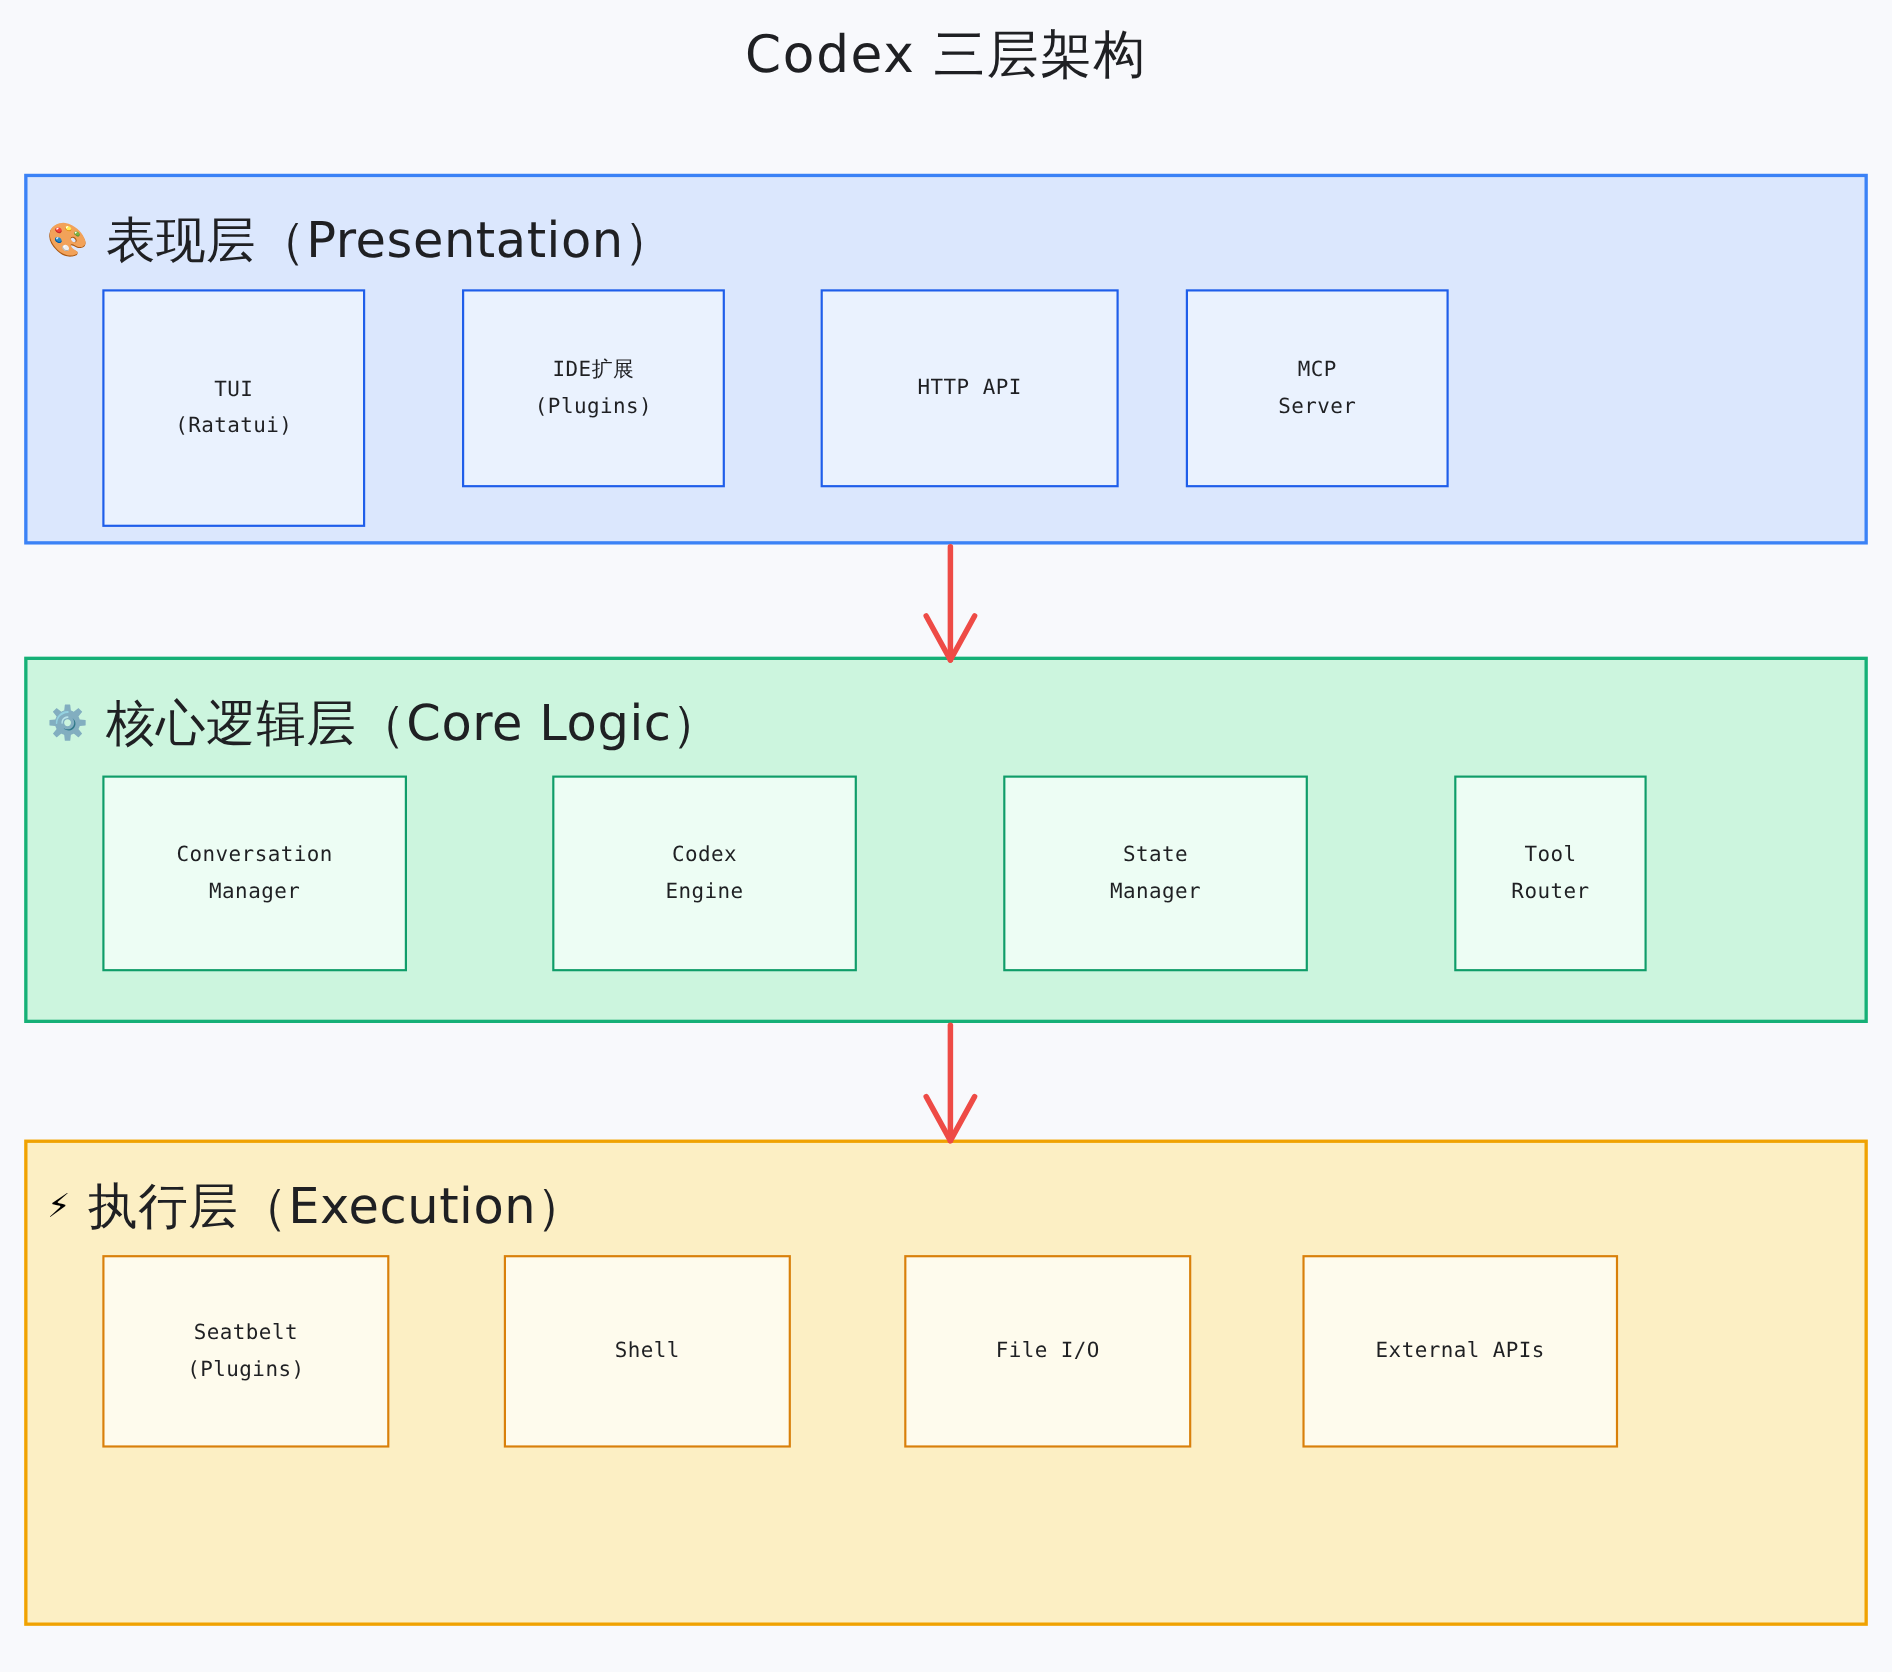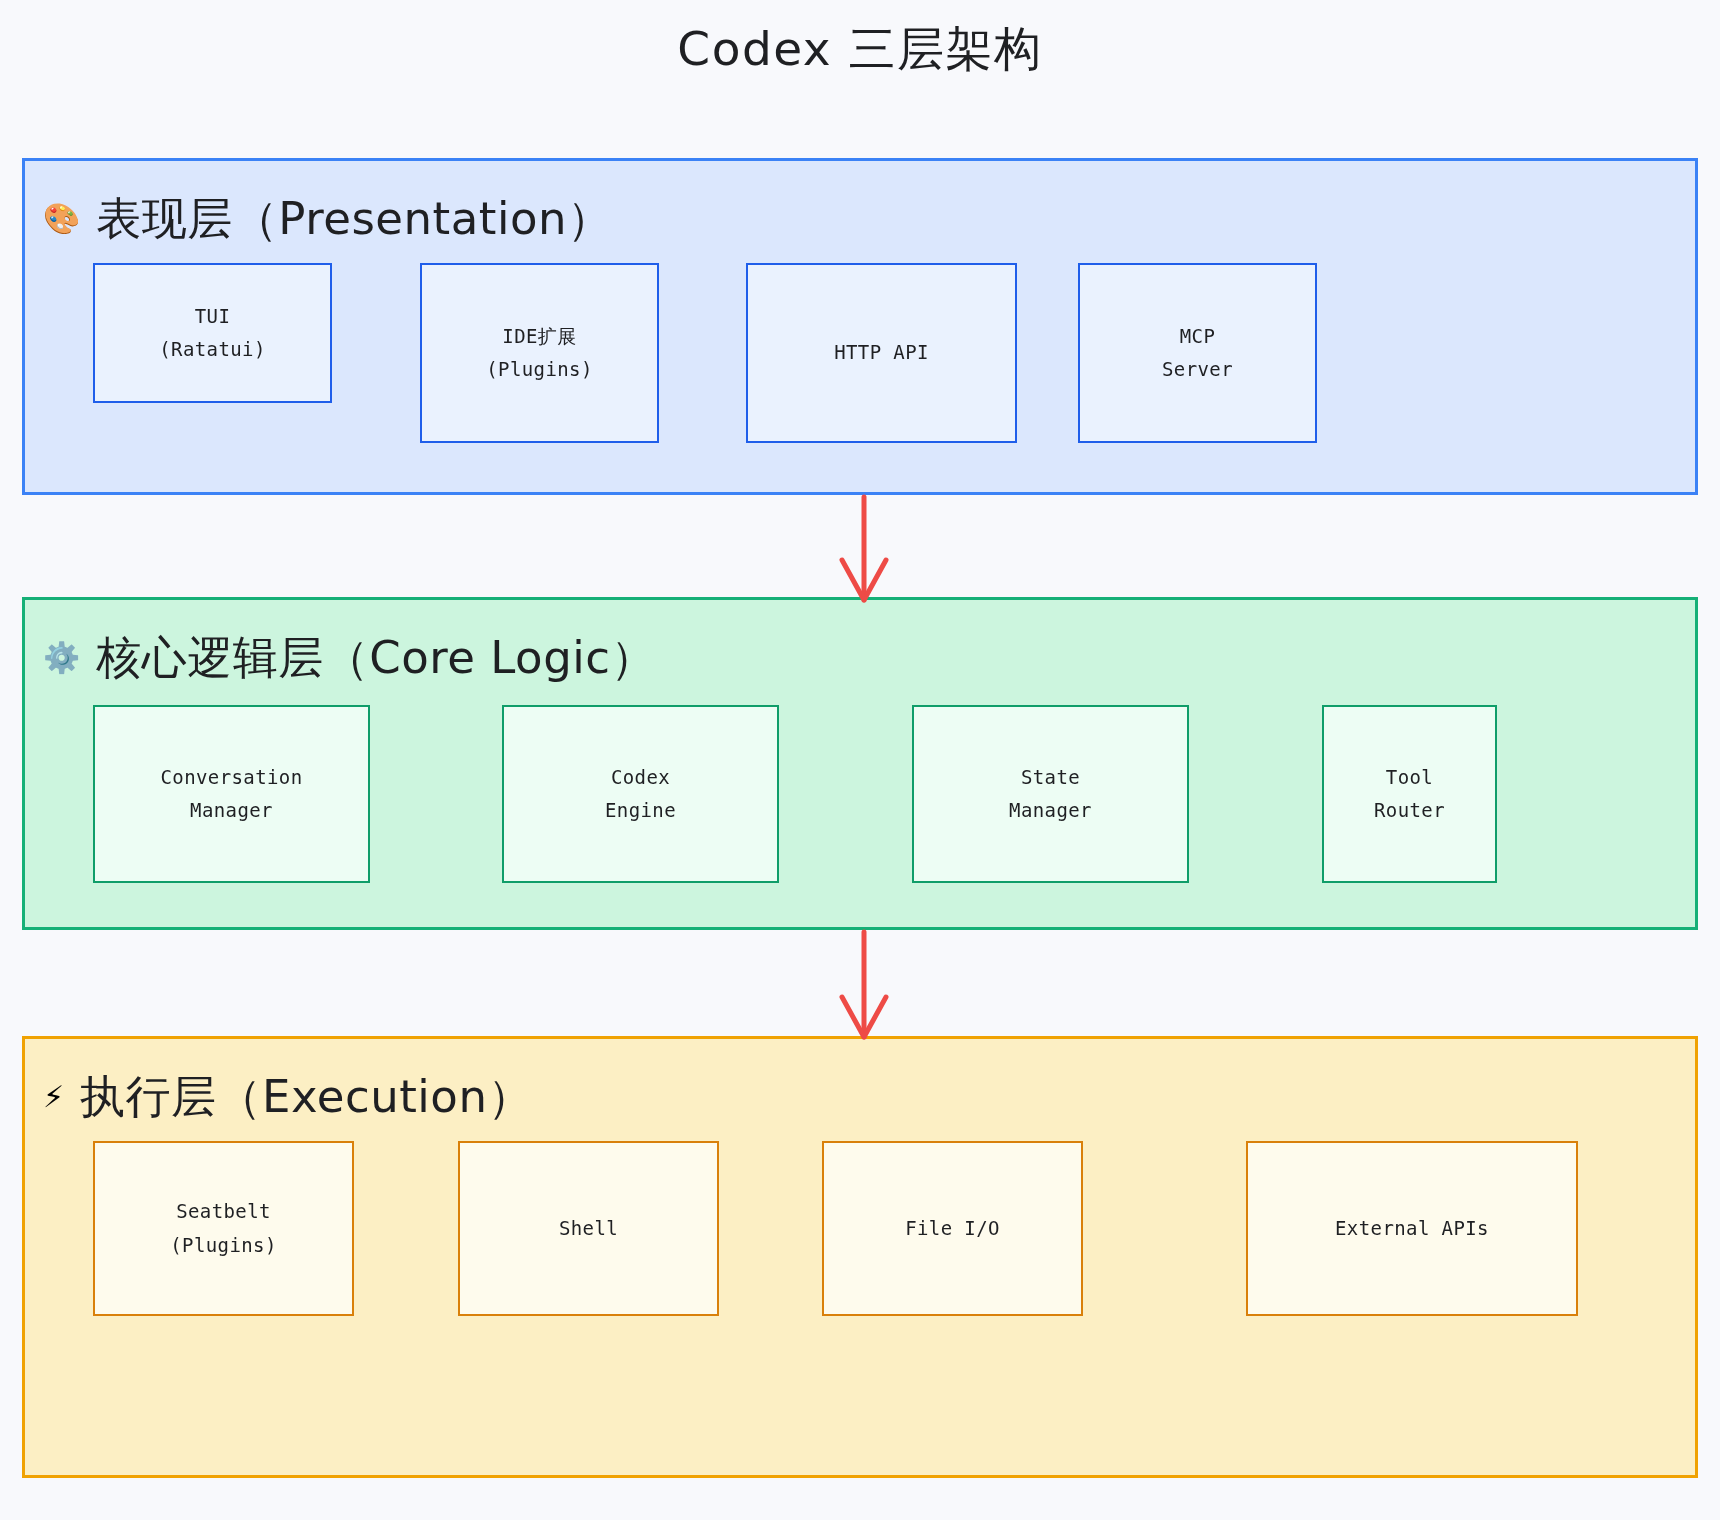--- a/index.html
+++ b/index.html
@@ -127,21 +127,21 @@
 <div id="diagram">
 
   <div class="title">Codex 三层架构</div>
 
   <div class="layer layer-presentation">
     <div class="layer-header">
       <span class="layer-emoji">🎨</span>
       <span class="layer-title">表现层（Presentation）</span>
     </div>
 
-    <div class="node node-blue" style="left:68px; top:102px; width:239px; height:140px;">
+    <div class="node node-blue" style="left:68px; top:102px; width:239px; height:216px;">
       <span class="node-line">TUI</span>
       <span class="node-line">(Ratatui)</span>
     </div>
 
     <div class="node node-blue" style="left:395px; top:102px; width:239px; height:180px;">
       <span class="node-line">IDE扩展</span>
       <span class="node-line">(Plugins)</span>
     </div>
 
     <div class="node node-blue" style="left:721px; top:102px; width:271px; height:180px;">
@@ -193,21 +193,21 @@
     </div>
 
     <div class="node node-orange" style="left:433px; top:102px; width:261px; height:175px;">
       <span class="node-line">Shell</span>
     </div>
 
     <div class="node node-orange" style="left:797px; top:102px; width:261px; height:175px;">
       <span class="node-line">File I/O</span>
     </div>
 
-    <div class="node node-orange" style="left:1221px; top:102px; width:332px; height:175px;">
+    <div class="node node-orange" style="left:1159px; top:102px; width:287px; height:175px;">
       <span class="node-line">External APIs</span>
     </div>
   </div>
 
   <svg class="arrow-svg" viewBox="0 0 1720 1520">
     <g>
       <path d="M 864 497 L 864 600" stroke="#ee4b46" stroke-width="5" fill="none" stroke-linecap="round"></path>
       <path d="M 842 560 L 864 600 L 886 560" stroke="#ee4b46" stroke-width="5" fill="none" stroke-linecap="round" stroke-linejoin="round"></path>
     </g>
     <g>

